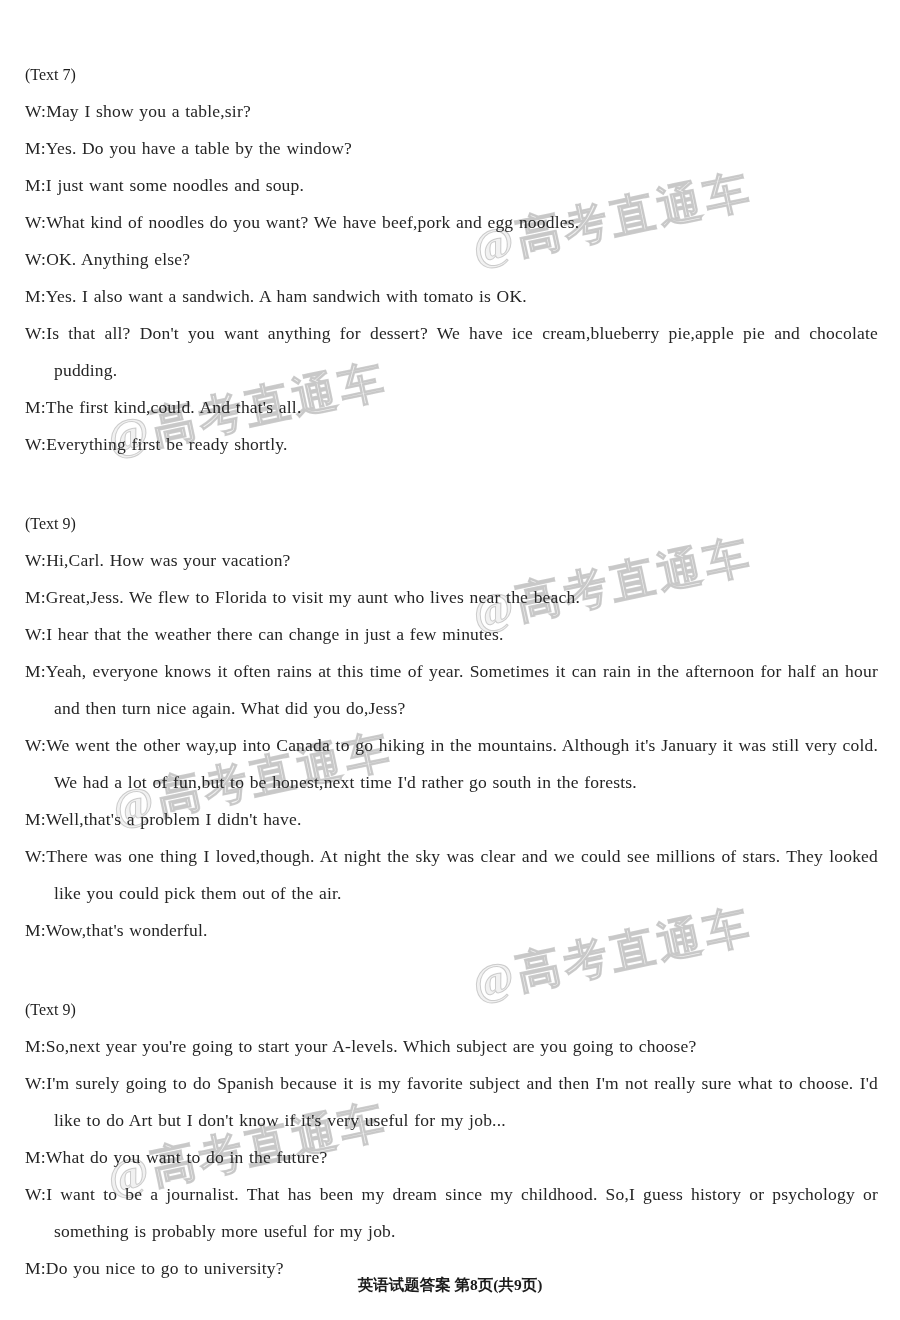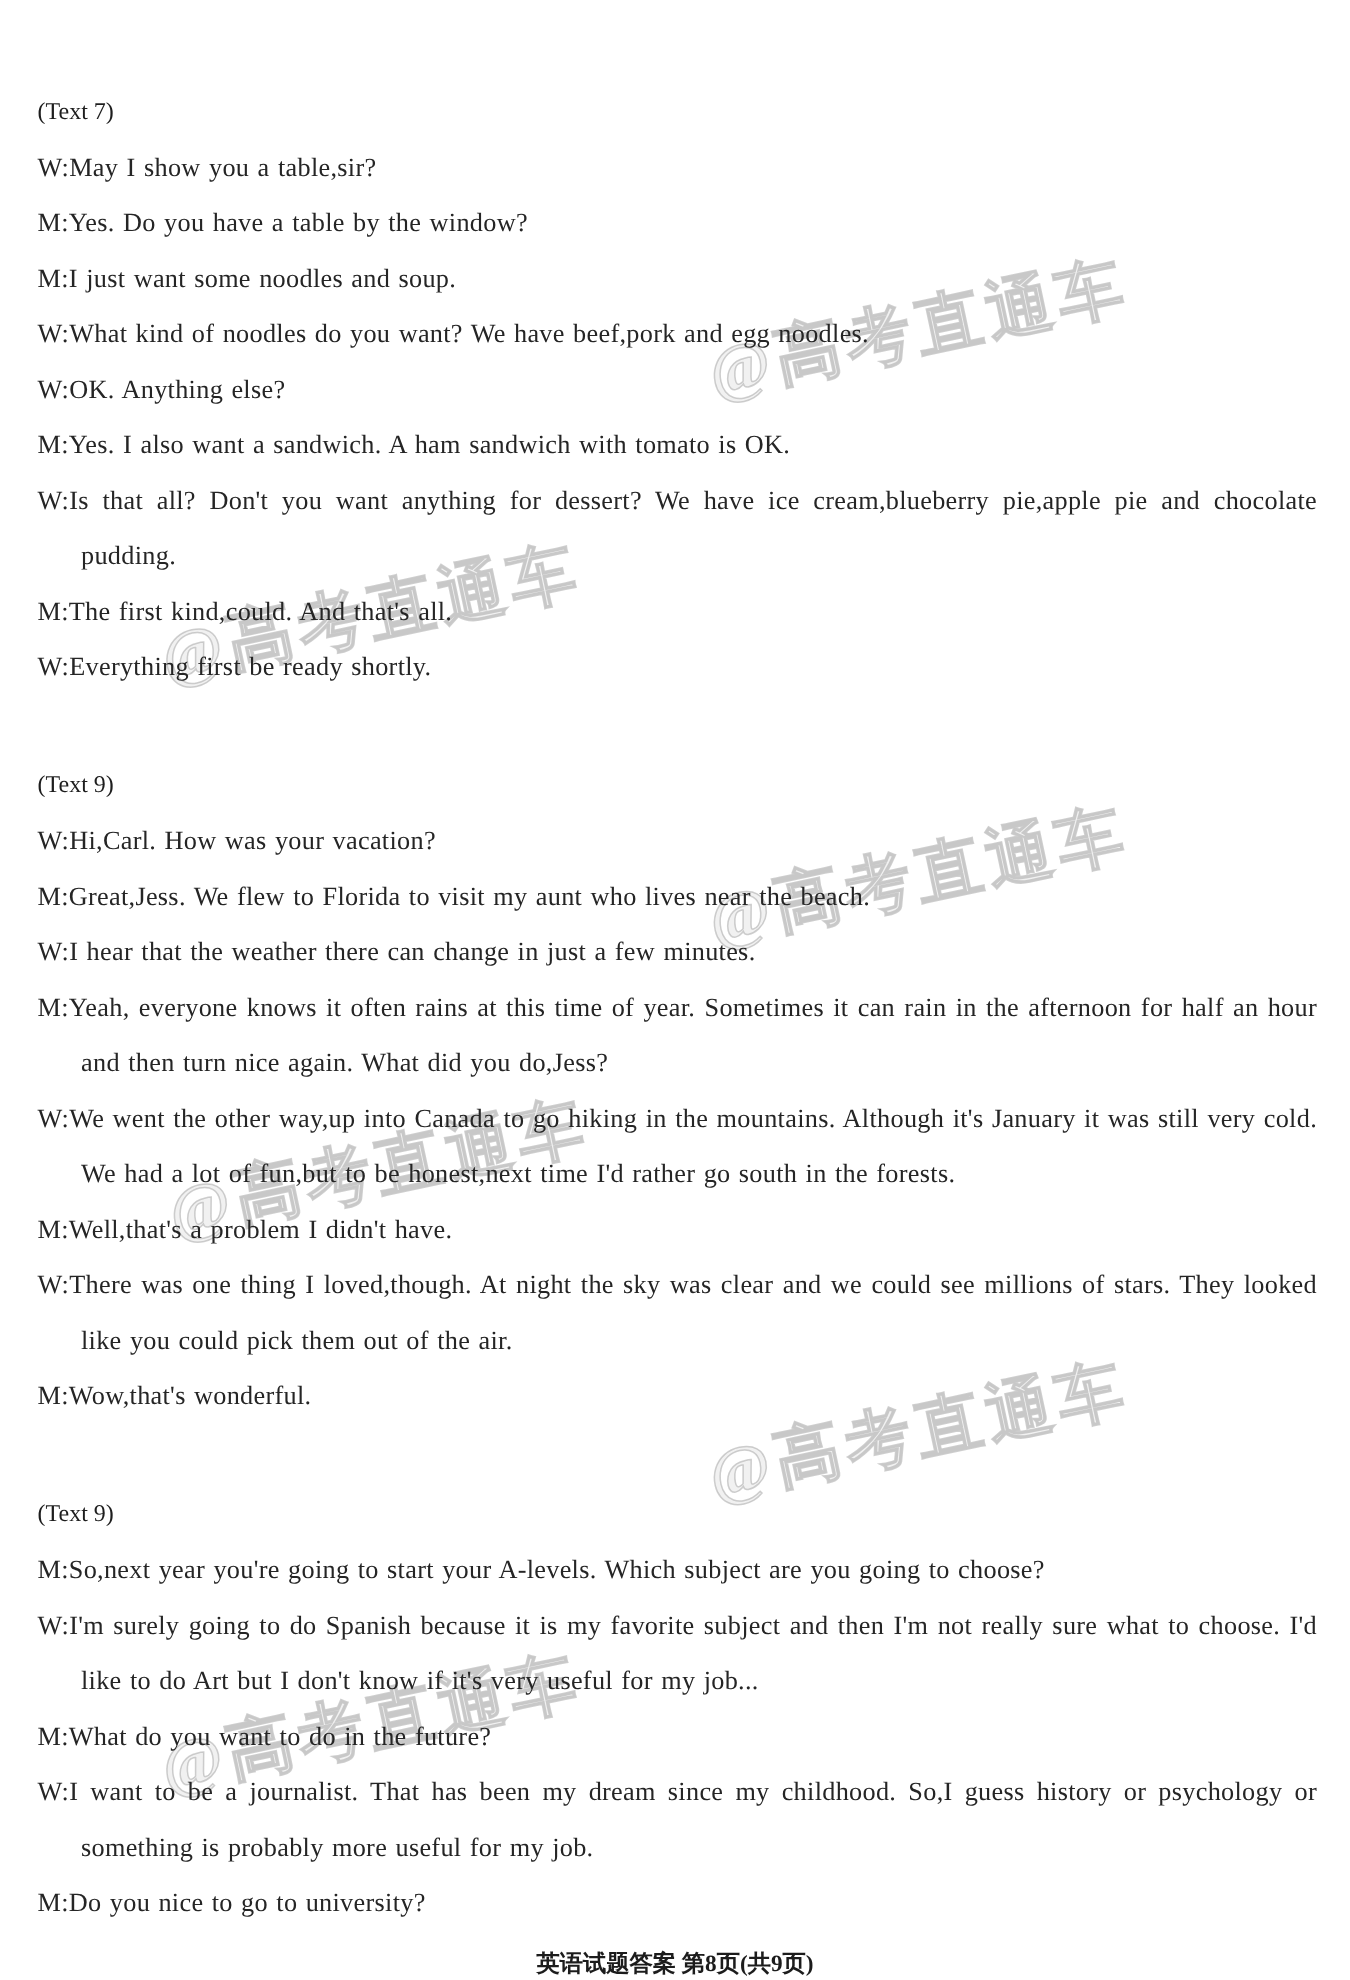--- a/index.html
+++ b/index.html
@@ -29,21 +29,21 @@
     line-height:37px;
     text-align:justify;
     padding-left:29px;
     text-indent:-29px;
     color:#252525;
     letter-spacing:.2px;
     word-spacing:1px;
   }
   .footer{
     position:absolute;
-    bottom:0;left:0;right:0;
+    bottom:24px;left:0;right:0;
     text-align:center;
     font-size:15.5px;
     font-weight:600;
     color:#1c1c1c;
     z-index:2;
   }
   .wm{
     position:absolute;
     z-index:1;
     font-size:44px;

